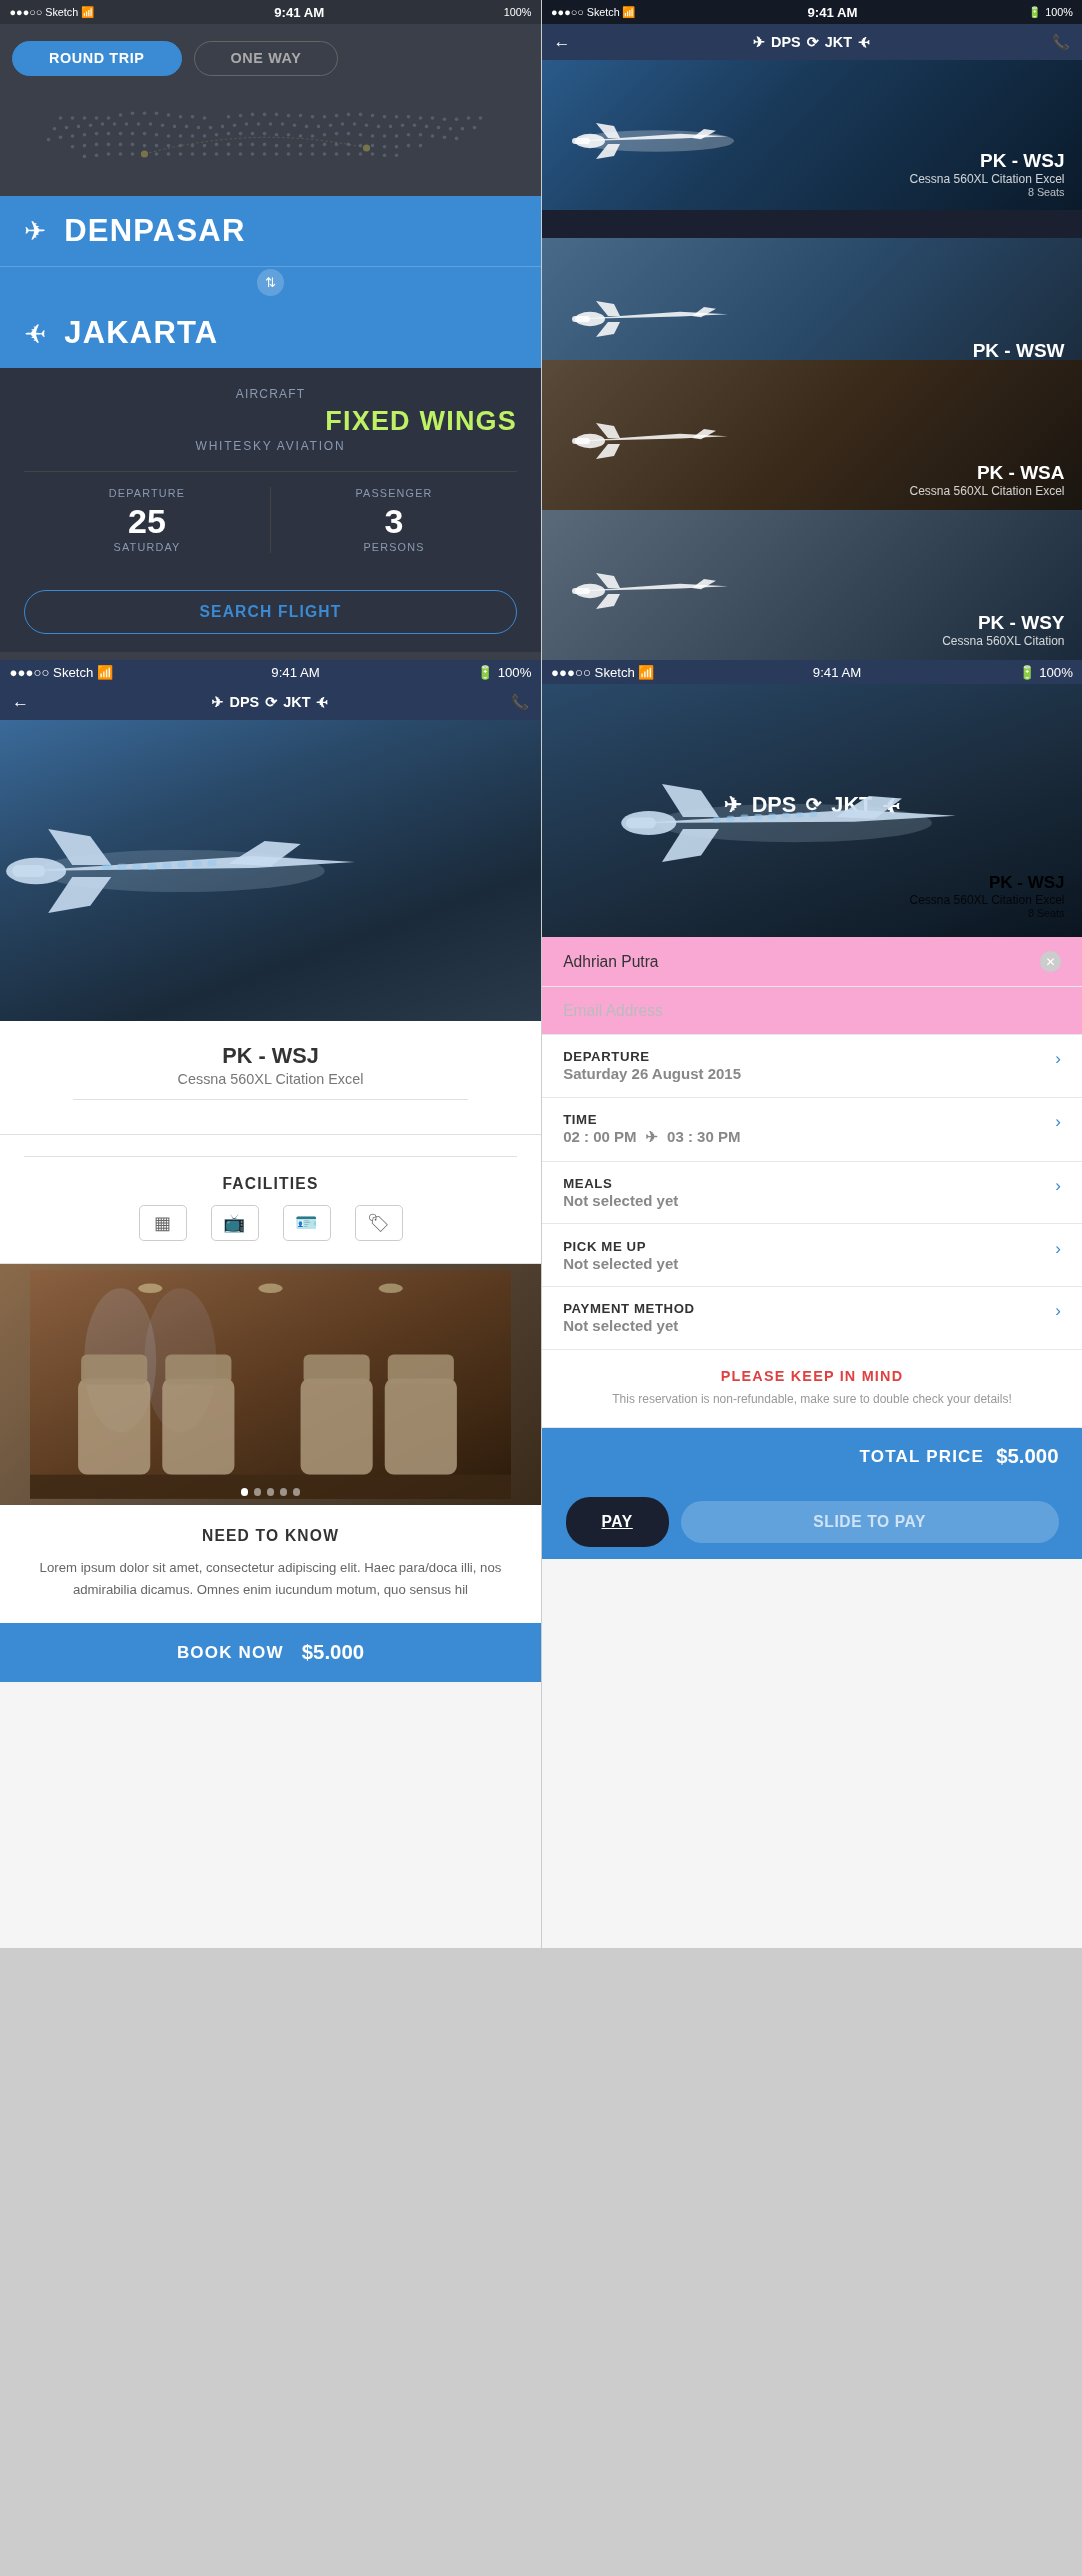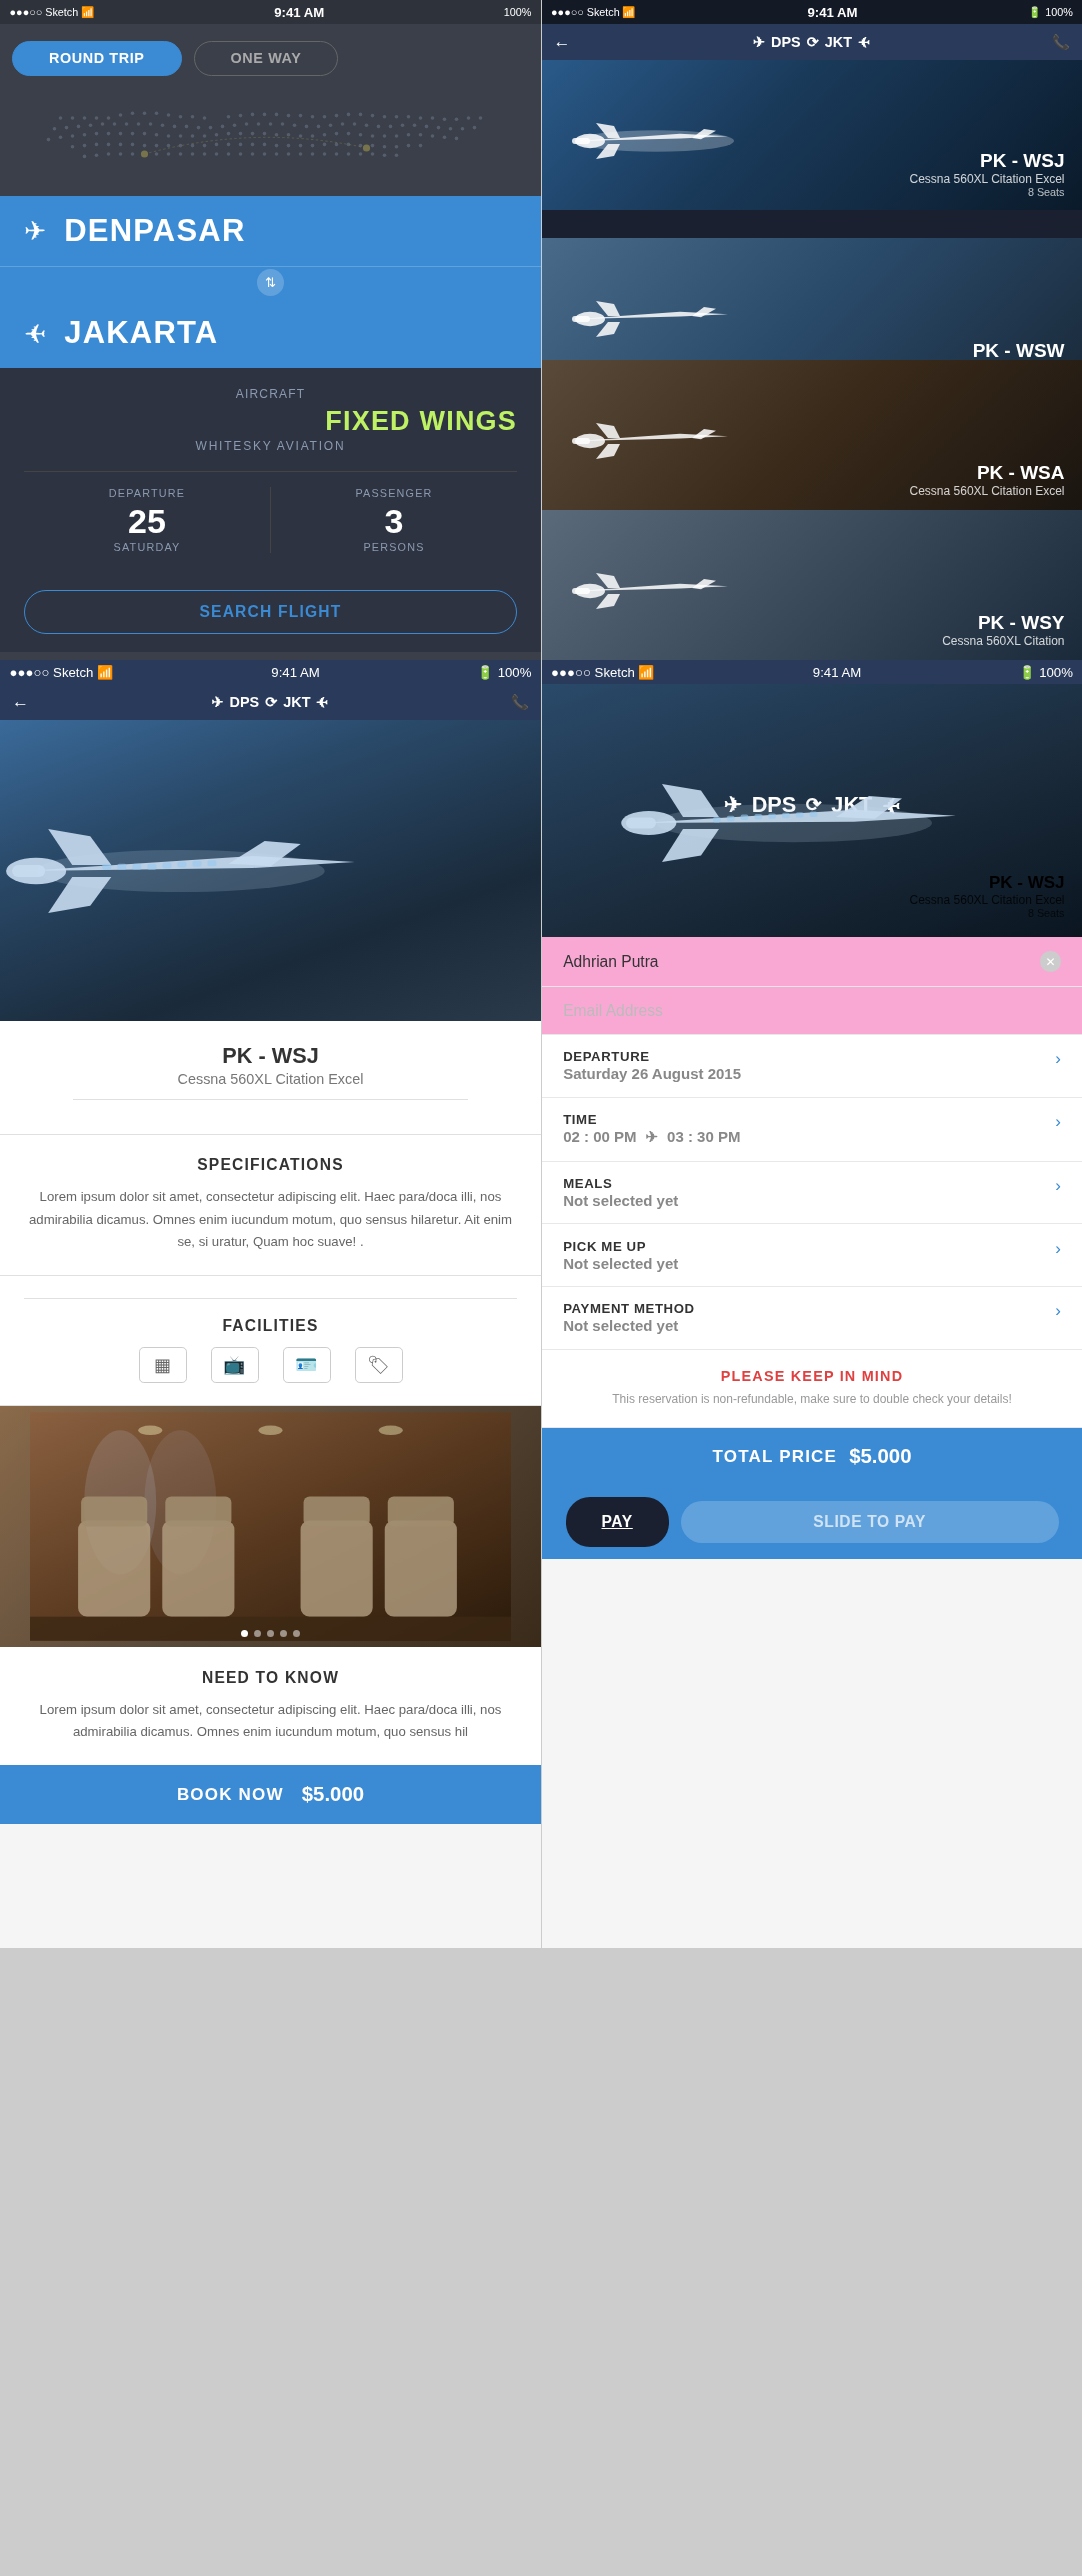--- a/index.html
+++ b/index.html
@@ -476,21 +476,21 @@
       color: #999;
       font-size: 12px;
       line-height: 1.6;
     }
 
     .total-bar {
       background: #3a8ad4;
       padding: 17px 24px;
       display: flex;
       align-items: center;
-      justify-content: center;
+      justify-content: flex-end;
       gap: 12px;
     }
     .total-label {
       color: white;
       font-size: 17px;
       font-weight: 600;
       letter-spacing: 1.2px;
     }
     .total-price {
       color: white;
@@ -914,24 +914,20 @@
         </g>
       </svg>
     </div>
 
     <div class="aircraft-detail-card">
       <div class="ac-detail-name">PK - WSJ</div>
       <div class="ac-detail-model">Cessna 560XL Citation Excel</div>
       <hr class="ac-detail-divider">
     </div>
 
-    <div class="specs-section">
-      <div class="section-title">SPECIFICATIONS</div>
-      <div class="specs-text">Lorem ipsum dolor sit amet, consectetur adipiscing elit. Haec para/doca illi, nos admirabilia dicamus. Omnes enim iucundum motum, quo sensus hilaretur. Ait enim se, si uratur, Quam hoc suave! .</div>
-    </div>
 
     <div class="facilities-section">
       <hr style="border:none;border-top:0.6px solid #e0e0e0;margin-bottom:18px;">
       <div class="section-title">FACILITIES</div>
       <div class="facilities-icons">
         <div class="facility-icon">▦</div>
         <div class="facility-icon">📺</div>
         <div class="facility-icon">🪪</div>
         <div class="facility-icon">🏷</div>
       </div>

